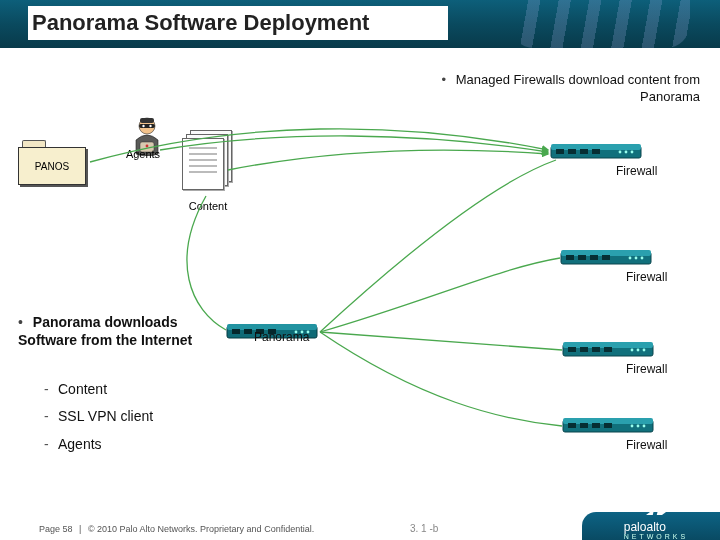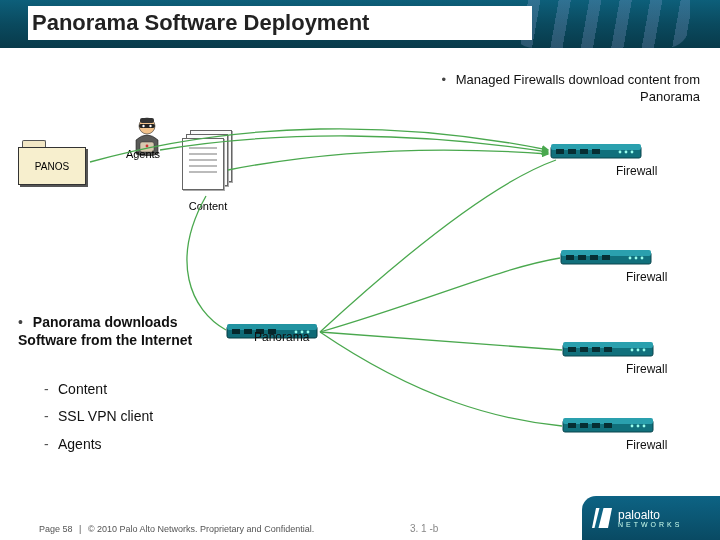--- a/index.html
+++ b/index.html
@@ -23,21 +23,21 @@
     top: 0; right: 30px;
     width: 180px; height: 48px;
     opacity: 0.25;
     background:
       repeating-linear-gradient(100deg, transparent 0 18px, #9ad 18px 30px);
     border-radius: 0 0 24px 24px;
   }
   .title {
     position: absolute;
     top: 6px; left: 28px;
-    width: 504px;
+    width: 420px;
     background: #fff;
     font-size: 22px;
     font-weight: 700;
     color: #222;
     padding: 4px 10px 4px 4px;
   }
 
   
   .top-bullet {
     position: absolute;
@@ -176,26 +176,27 @@
   }
   .footer .sep { margin: 0 4px; }
   .slidenum {
     position: absolute;
     bottom: 6px; left: 410px;
     font-size: 10px; color: #888;
   }
   .logo {
     position: absolute;
     bottom: 0; right: 0;
-    width: 138px; height: 44px;
+    width: 138px; height: 28px;
     background: linear-gradient(180deg, #0d6384 0%, #094a63 100%);
     border-top-left-radius: 14px;
     display: flex; align-items: center; justify-content: flex-start;
     padding-left: 10px;
     gap: 6px;
+    flex-direction: column;
   }
   .logo .mark {
     width: 20px; height: 20px;
     background: #fff;
     clip-path: polygon(20% 0, 100% 0, 80% 100%, 0 100%);
     position: relative;
   }
   .logo .mark::after{
     content:""; position:absolute; left:5px; top:0; width:4px; height:20px;
     background:#0d6384; transform: skewX(-14deg);

